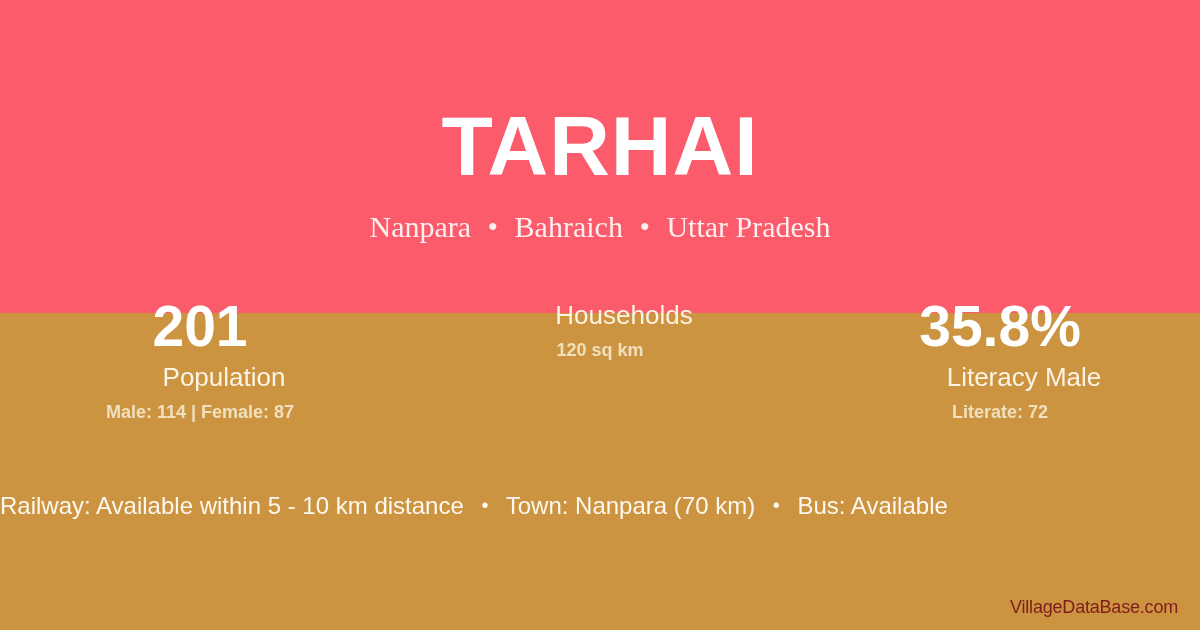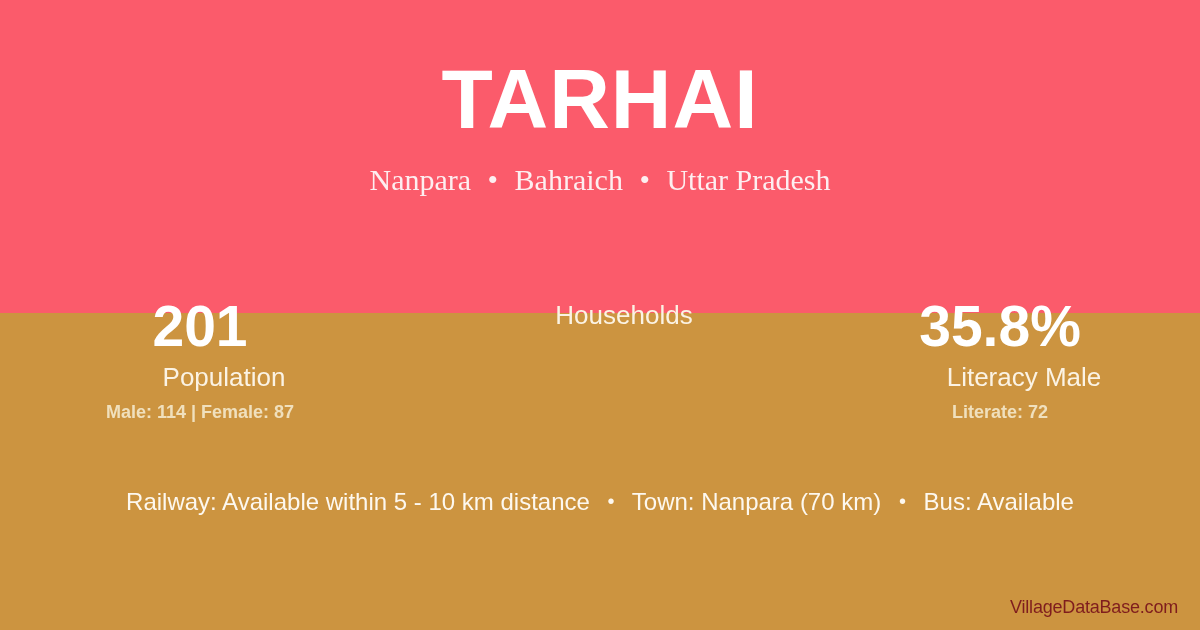--- a/index.html
+++ b/index.html
@@ -40,21 +40,21 @@
   
   .header {
     position: absolute;
     left: 0;
     top: 0;
     width: 1200px;
     text-align: center;
   }
   .village-title {
     margin: 0;
-    padding-top: 57px;
+    padding-top: 104px;
     font-size: 84px;
     font-weight: 700;
     letter-spacing: 1px;
     line-height: 1.0;
     color: #ffffff;
   }
   .village-subtitle {
     margin: 0;
     padding-top: 22px;
     font-size: 30px;
@@ -104,24 +104,24 @@
     line-height: 22px;
     color: #f0e0bd;
   }
 
   
   .info-line {
     position: absolute;
     left: 0;
     top: 486px;
     width: 1200px;
-    text-align: center;
+    text-align: left;
     font-size: 24px;
     font-weight: 400;
-    line-height: 30px;
+    line-height: 38px;
     color: #fdf8ef;
   }
   .info-line .sep-dot {
     padding: 0 11px;
     color: #fdf8ef;
     font-size: 20px;
     vertical-align: 2px;
   }
 
   
@@ -157,20 +157,21 @@
   <div class="stats-row">
 
     <div class="stat-col">
       <div class="stat-value">201</div>
       <div class="stat-label">Population</div>
       <div class="stat-sub">Male: 114 | Female: 87</div>
     </div>
 
     <div class="stat-col">
       <div class="stat-label">Households</div>
+      <div class="stat-sub">120 sq km</div>
     </div>
 
     <div class="stat-col">
       <div class="stat-value">35.8%</div>
       <div class="stat-label">Literacy Male</div>
       <div class="stat-sub">Literate: 72</div>
     </div>
 
   </div>
 

